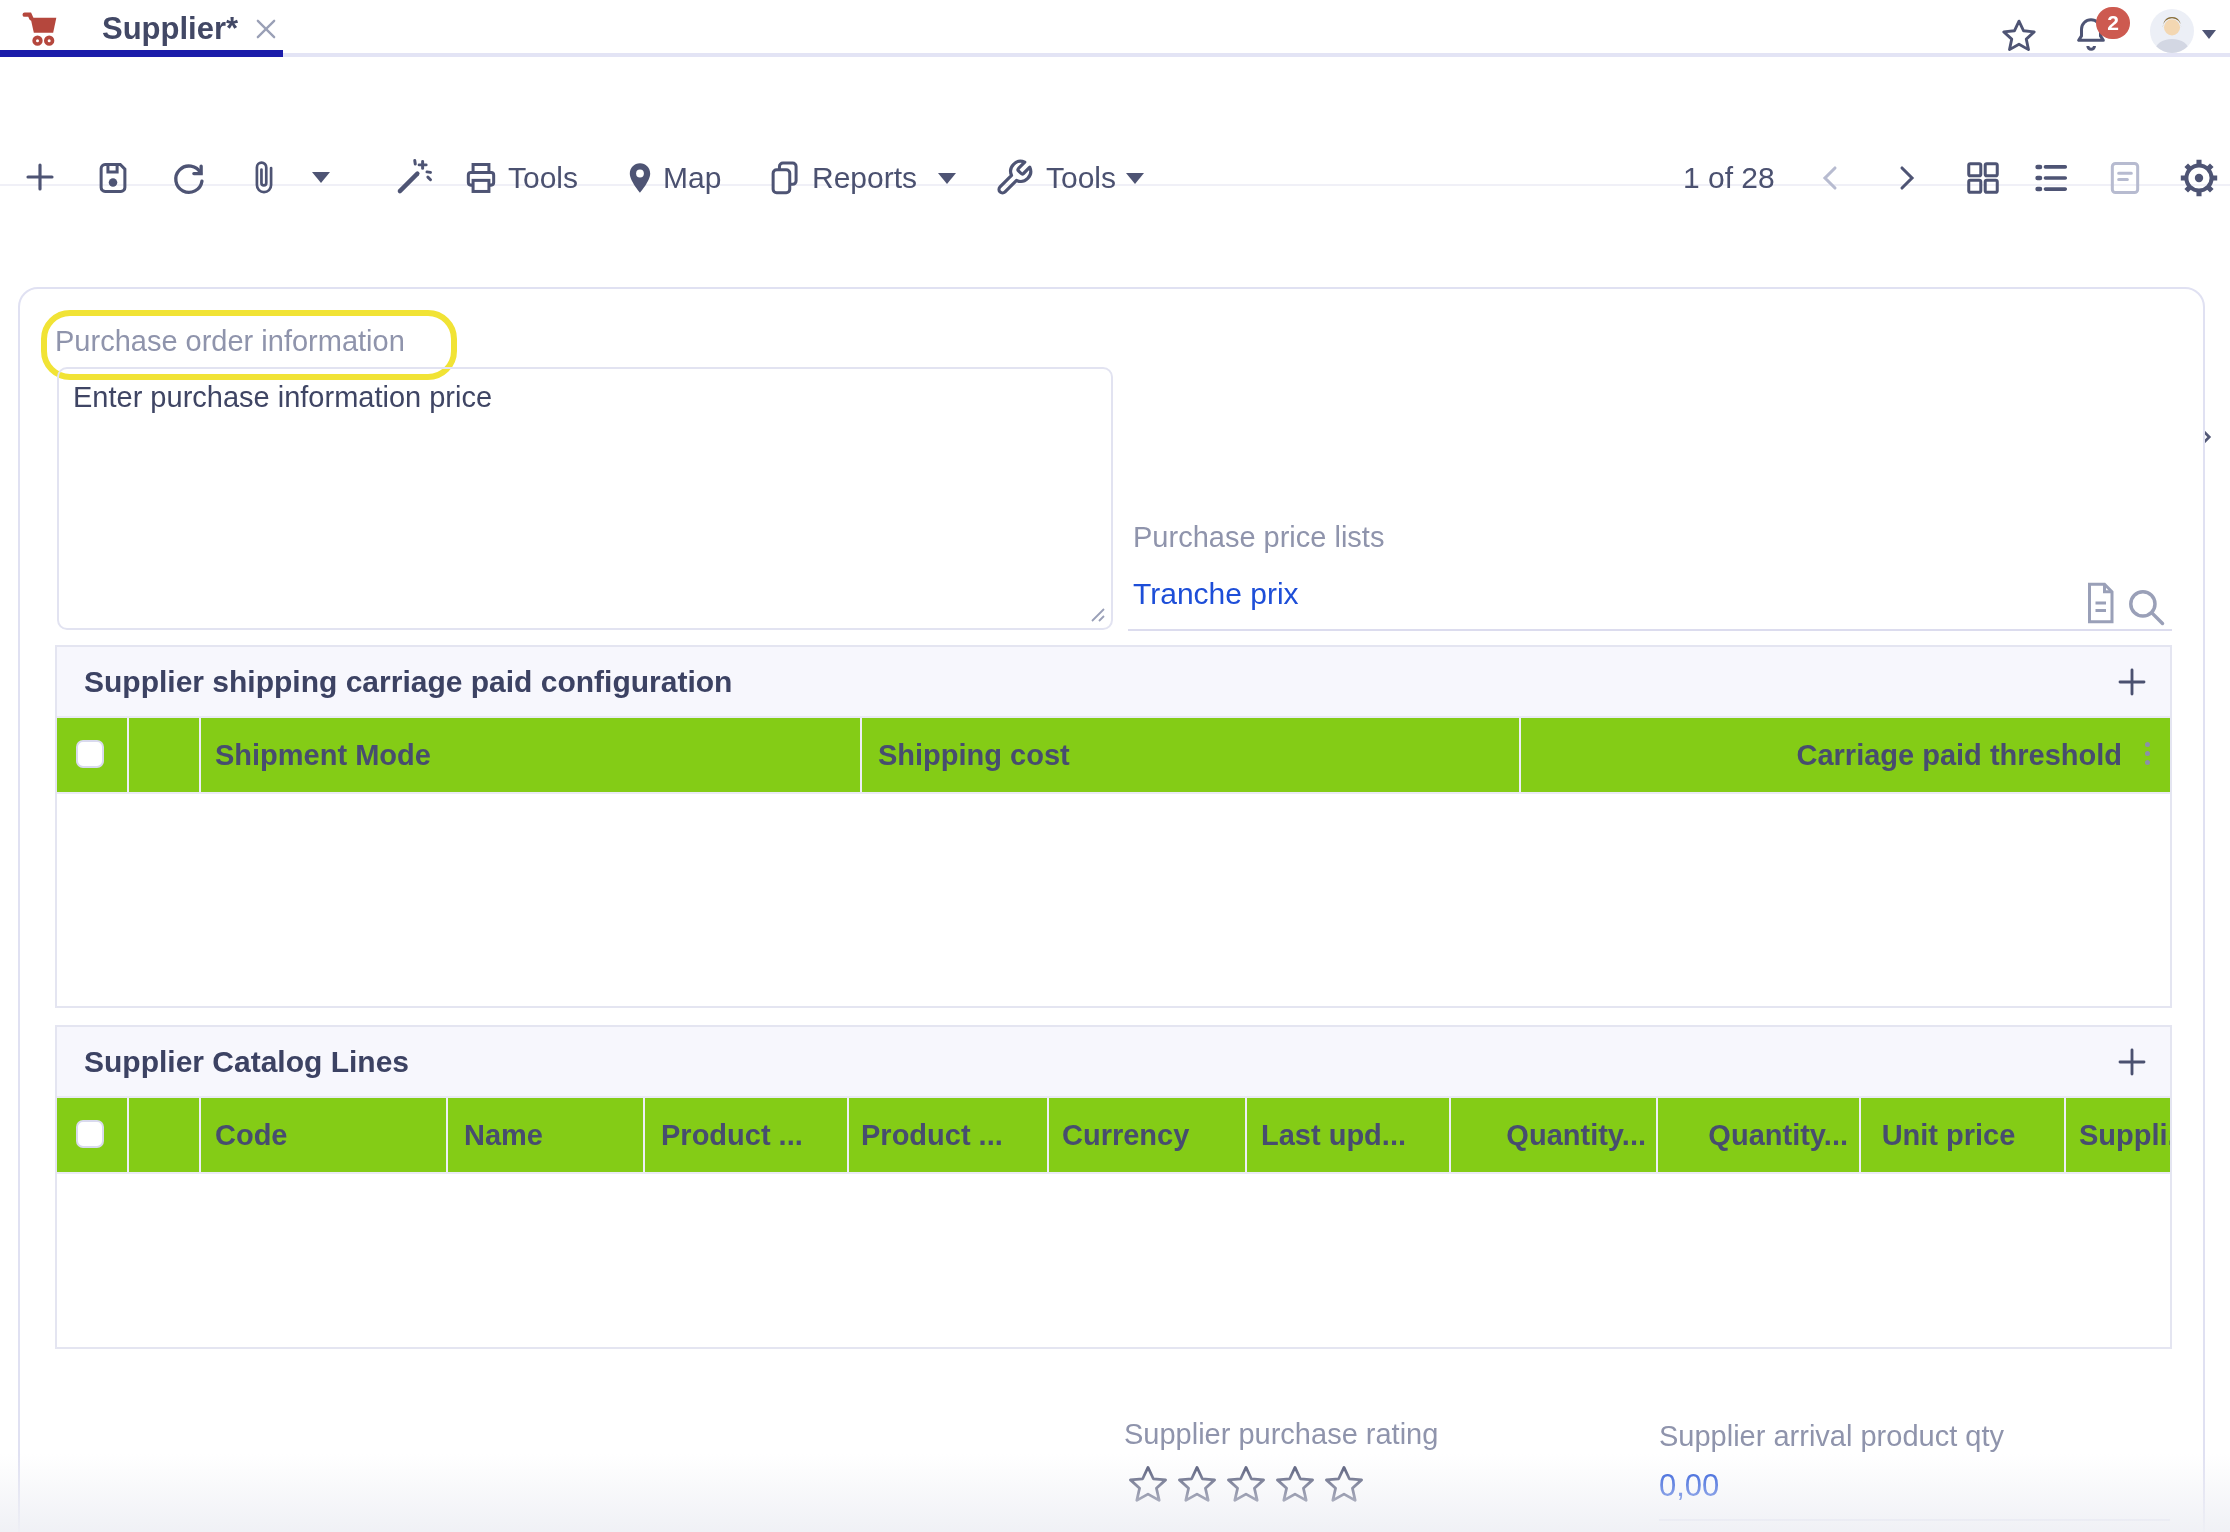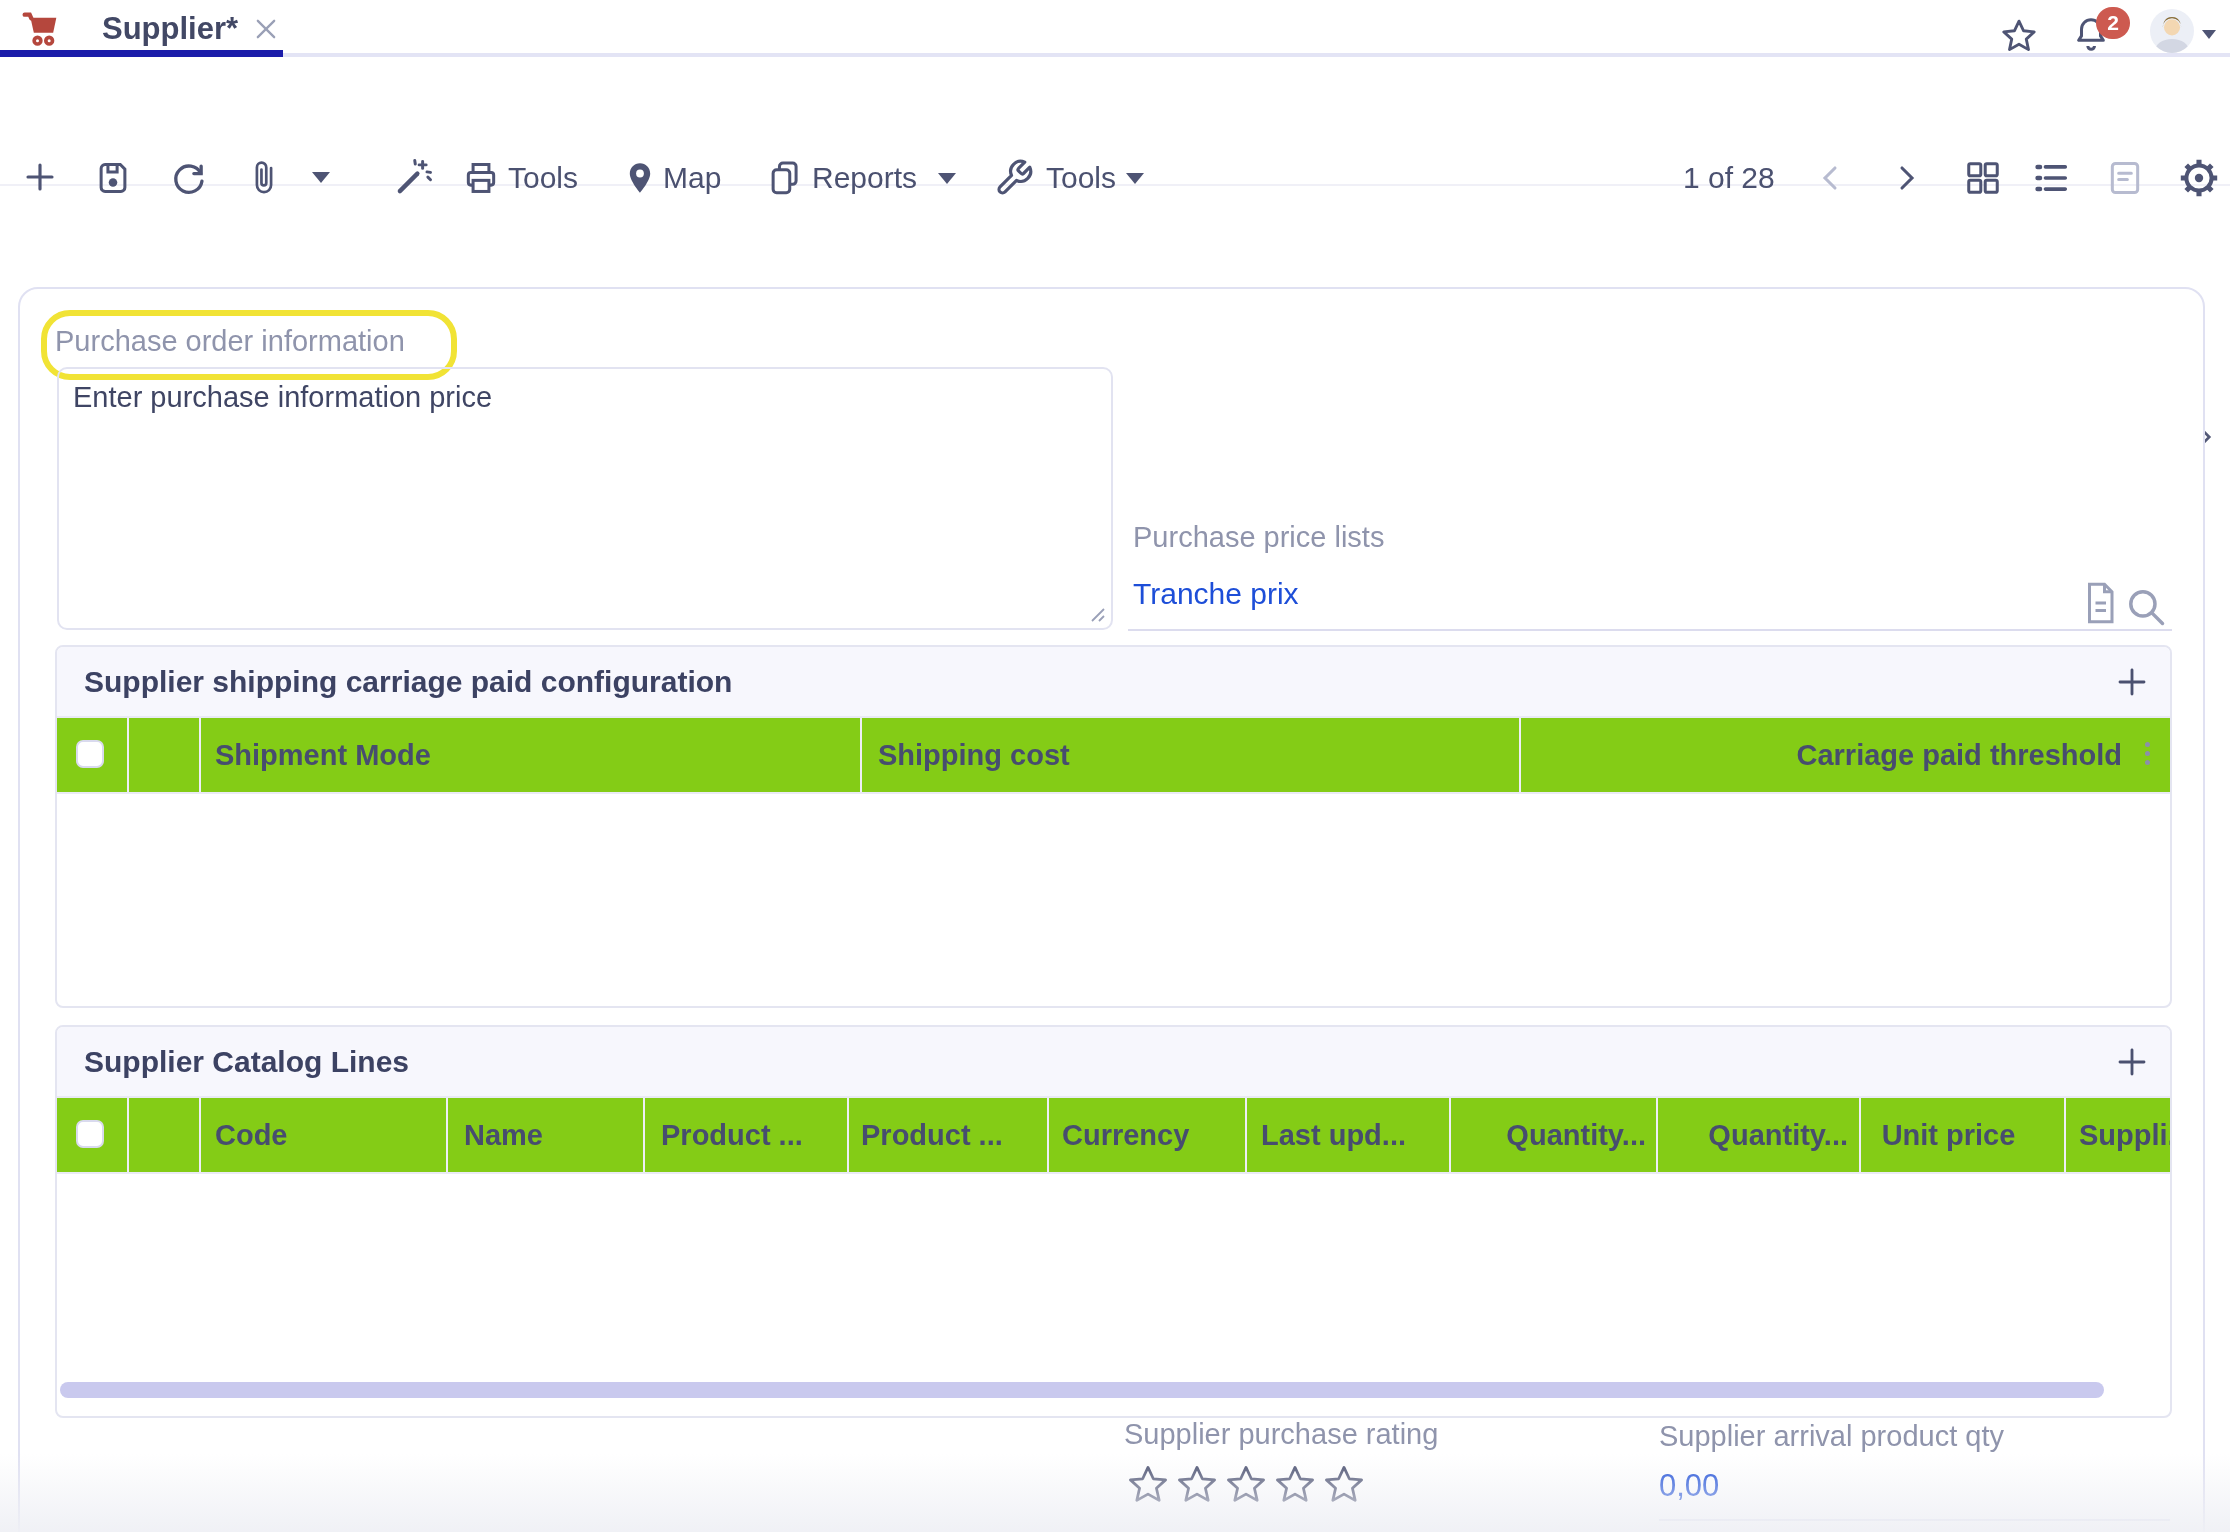--- a/index.html
+++ b/index.html
@@ -6,21 +6,21 @@
   .screen{position:relative;width:2230px;height:1532px;background:#fff;overflow:hidden;
           font-family:"Liberation Sans",sans-serif;-webkit-font-smoothing:antialiased;}
   .abs{position:absolute;}
   svg{display:block;}
   .doc-title{font-size:31px;font-weight:700;color:#424865;margin-left:7px;}
   .tb-label{font-size:30px;color:#4b5170;top:102px;line-height:38px;}
   .tab{top:233px;font-size:29px;font-weight:600;color:#7b8099;white-space:nowrap;cursor:pointer;}
   .tab.active{font-weight:700;color:#454b6c;}
   .field-label{font-size:29px;color:#8f94ac;white-space:nowrap;}
   .field-value{font-size:30px;color:#1d4ed8;white-space:nowrap;}
-  .panel{position:absolute;border:2px solid #e4e5f1;border-radius:8px;background:#fff;overflow:hidden;box-sizing:border-box;}
+  .panel{position:absolute;border:2px solid #e4e5f1;border-radius:0;background:#fff;overflow:hidden;box-sizing:border-box;}
   .panel-strip{position:absolute;left:0;top:0;right:0;height:69px;background:#f7f7fd;border-bottom:2px solid #e9eaf4;}
   .panel-title{position:absolute;left:27px;top:18px;font-size:30px;font-weight:700;color:#3c4263;white-space:nowrap;}
   .grid-headrow{position:absolute;left:0;right:0;top:71px;height:74px;background:#84cc16;border-bottom:2px solid #eaebf5;}
   .colhead{position:absolute;top:0;height:74px;line-height:74px;font-size:29px;font-weight:700;color:#474d6f;white-space:nowrap;}
   .coldiv{position:absolute;top:0;width:2px;height:74px;background:#eeeef7;}
   .cb{position:absolute;width:28px;height:28px;border:2px solid #d9daee;border-radius:7px;background:#fff;box-sizing:border-box;}
   .annotation{position:absolute;border:7px solid #f1e335;border-radius:34px;background:transparent;pointer-events:none;}
   .underline-input{position:absolute;height:2px;background:#dcdcee;}
   .kebab i{display:block;width:5px;height:5px;border-radius:50%;background:#8b90a9;margin:4px auto;}
   .fade{position:absolute;left:0;right:0;bottom:0;height:78px;
@@ -208,21 +208,21 @@
       <span class="colhead" style="left:821px">Shipping cost</span>
       <span class="colhead" style="right:48px">Carriage paid threshold</span>
       <div class="abs kebab" style="right:16px;top:20px;width:14px">
           <i></i>
           <i></i>
           <i></i>
         </div>
     </div>
   </section>
 
-  <section class="panel" style="left:55px;top:1025px;width:2117px;height:393px">
+  <section class="panel" style="left:55px;top:1025px;width:2117px;height:324px">
     <div class="panel-strip"></div>
     <h2 class="panel-title" style="margin:0">Supplier Catalog Lines</h2>
     <svg class="abs" style="right:20px;top:17px" width="36" height="36" viewBox="0 0 24 24">
       <path d="M12 4v16M4 12h16" stroke="#4b5170" stroke-width="1.9" stroke-linecap="round" fill="none"></path>
     </svg>
     <div class="grid-headrow">
       <span class="cb" style="left:19px;top:22px"></span>
       <div class="coldiv" style="left:70px"></div>
       <div class="coldiv" style="left:142px"></div>
       <div class="coldiv" style="left:389px"></div>

